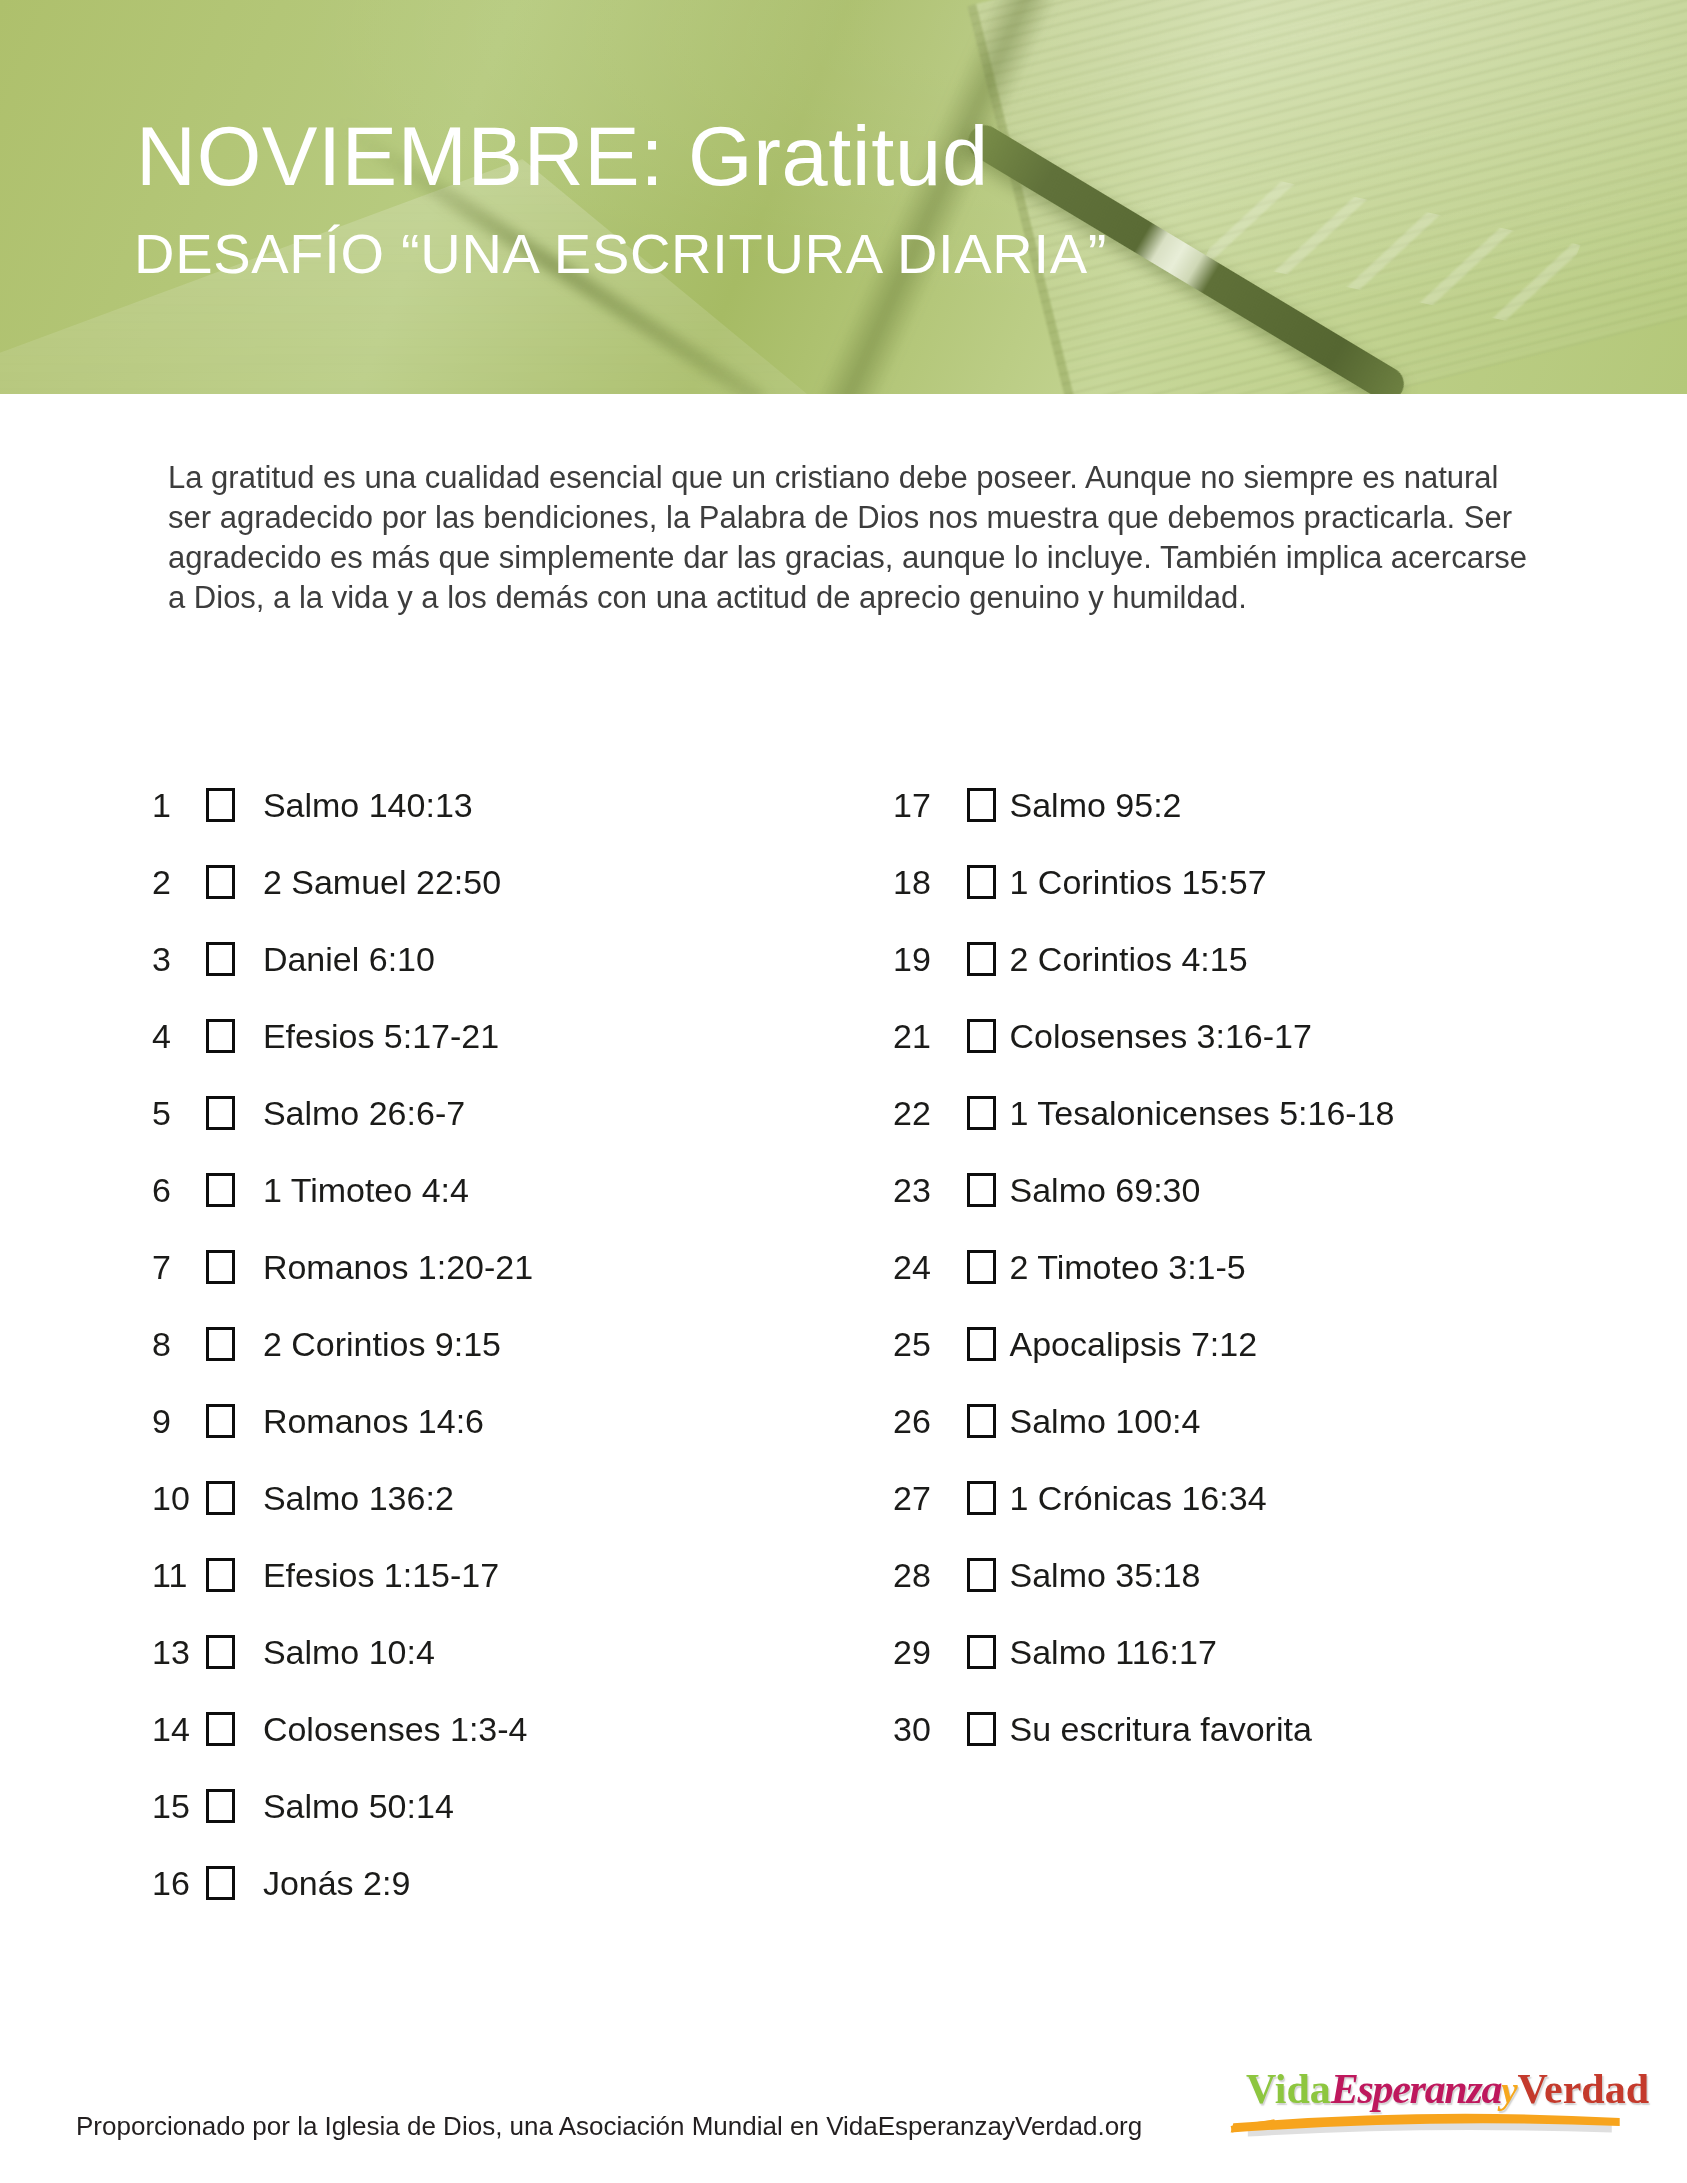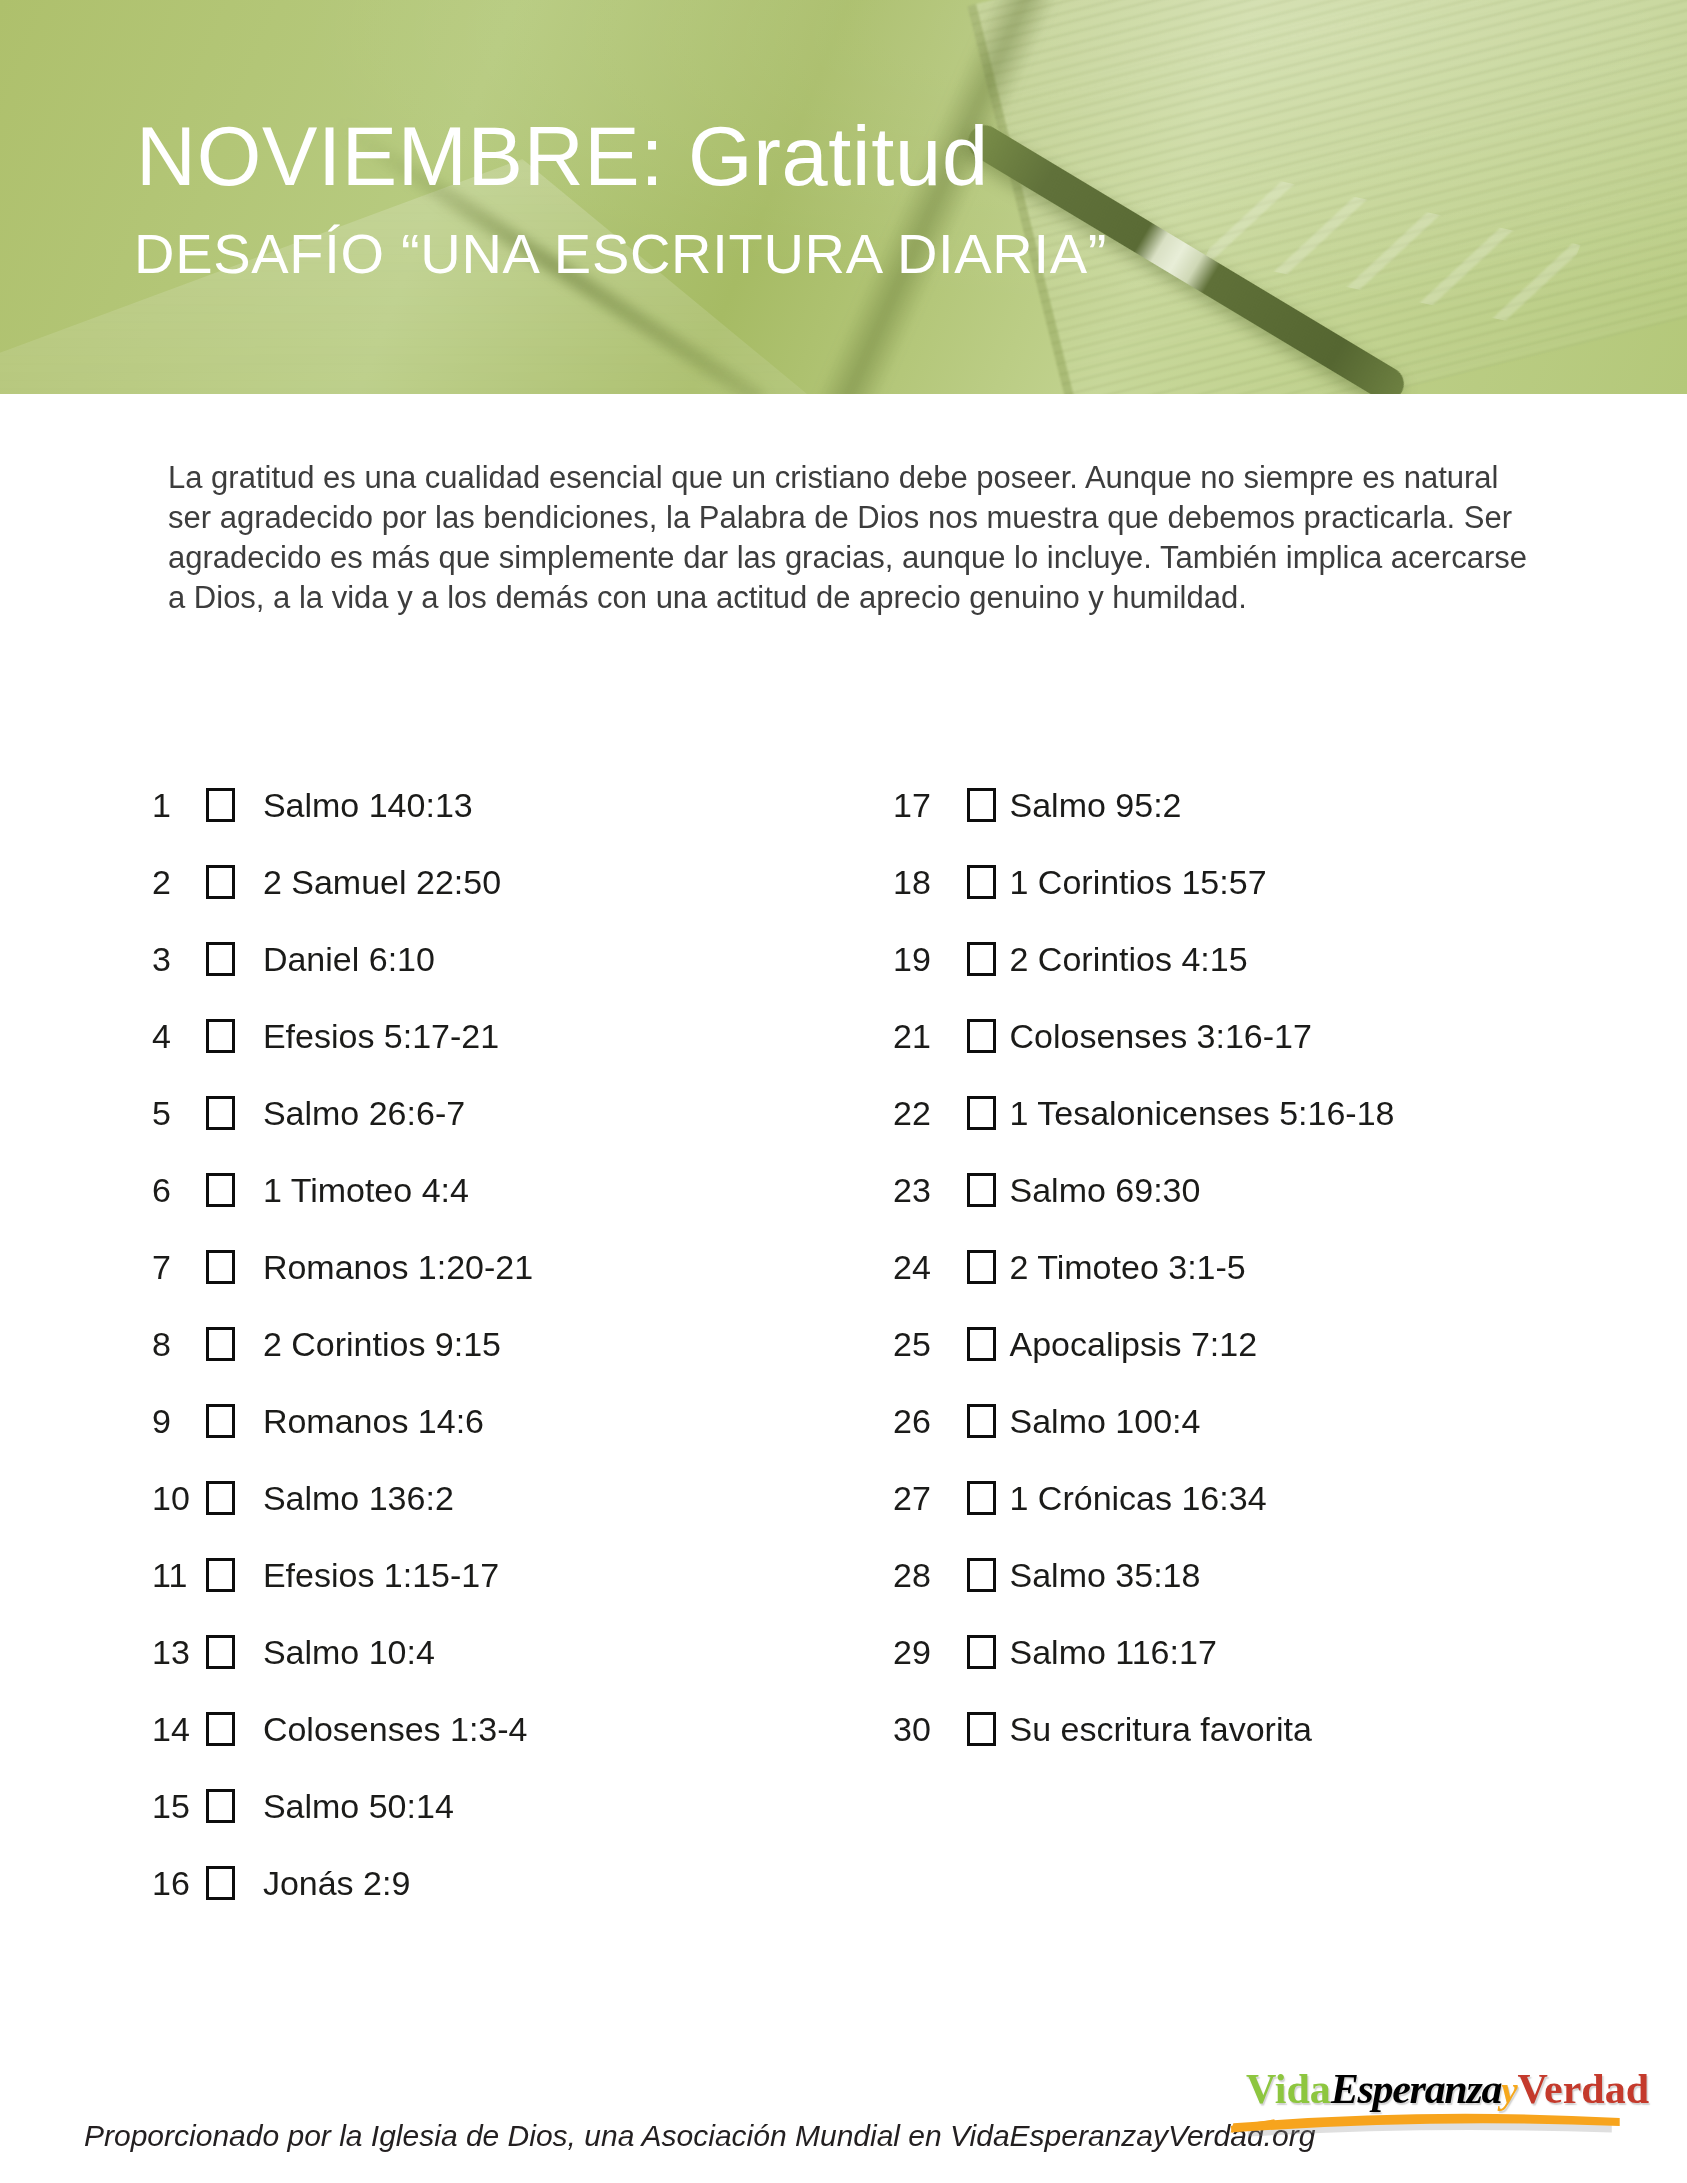--- a/index.html
+++ b/index.html
@@ -95,22 +95,22 @@
   .row .box{
     flex:0 0 auto;width:22.5px;height:28px;
     border:3.3px solid #0d0d0d;background:#ffffff;
   }
   .col.left  .row .ref{margin-left:28.4px;}
   .col.right .row .ref{margin-left:14px;}
   .row .ref{font-size:34px;color:#1b1b19;line-height:1;white-space:nowrap;}
 
   
   .footer-text{
-    position:absolute;left:68px;top:2103px;margin:16px;
-    font-size:30px;color:#231f20;font-style:italic;
+    position:absolute;left:68px;top:2103px;margin:8px;
+    font-size:26px;color:#231f20;
   }
   .logo{
     position:absolute;left:1246px;top:2068px;width:370px;
     white-space:nowrap;
   }
   .logo .word{
     font-family:"Liberation Serif", serif;
     font-size:42px;line-height:1;font-weight:700;
     text-shadow:1.3px 2px 1.3px rgba(120,120,120,0.35);
   }
@@ -277,21 +277,21 @@
       <div class="row">
         <span class="num">30</span>
         <span class="box"></span>
         <span class="ref">Su escritura favorita</span>
       </div>
     </section>
 
   <p class="footer-text">Proporcionado por la Iglesia de Dios, una Asociación Mundial en VidaEsperanzayVerdad.org</p>
 
   <div class="logo" id="logo">
-    <span id="logo-words"><span class="word w-vida" style="color: rgb(141, 198, 63);">Vida</span><span class="word w-esperanza" style="color: #000000;">Esperanza</span><span class="word w-y" style="color: rgb(246, 168, 28);">y</span><span class="word w-verdad" style="color: rgb(196, 58, 44);">Verdad</span></span>
+    <span id="logo-words"><span class="word w-vida" style="color: rgb(141, 198, 63);">Vida</span><span class="word w-esperanza" style="color: #be185d;">Esperanza</span><span class="word w-y" style="color: rgb(246, 168, 28);">y</span><span class="word w-verdad" style="color: rgb(196, 58, 44);">Verdad</span></span>
     <svg class="swoosh" width="397" height="32" viewBox="0 0 600 48">
       <path id="swoosh-shadow" d="M30 36 Q300 14 580 28 L580 40 Q300 30 30 46 Z" fill="rgba(150,150,150,0.30)"></path>
       <path id="swoosh-path" d="M8 26 Q300 2 592 18 L592 30 Q300 18 4 40 Z" fill="#f7a41d"></path>
       <path id="swoosh-flick" d="M4 30 L70 20 L72 26 L6 40 Z" fill="#f7a41d"></path>
     </svg>
   </div>
 
 </div>
 
 

